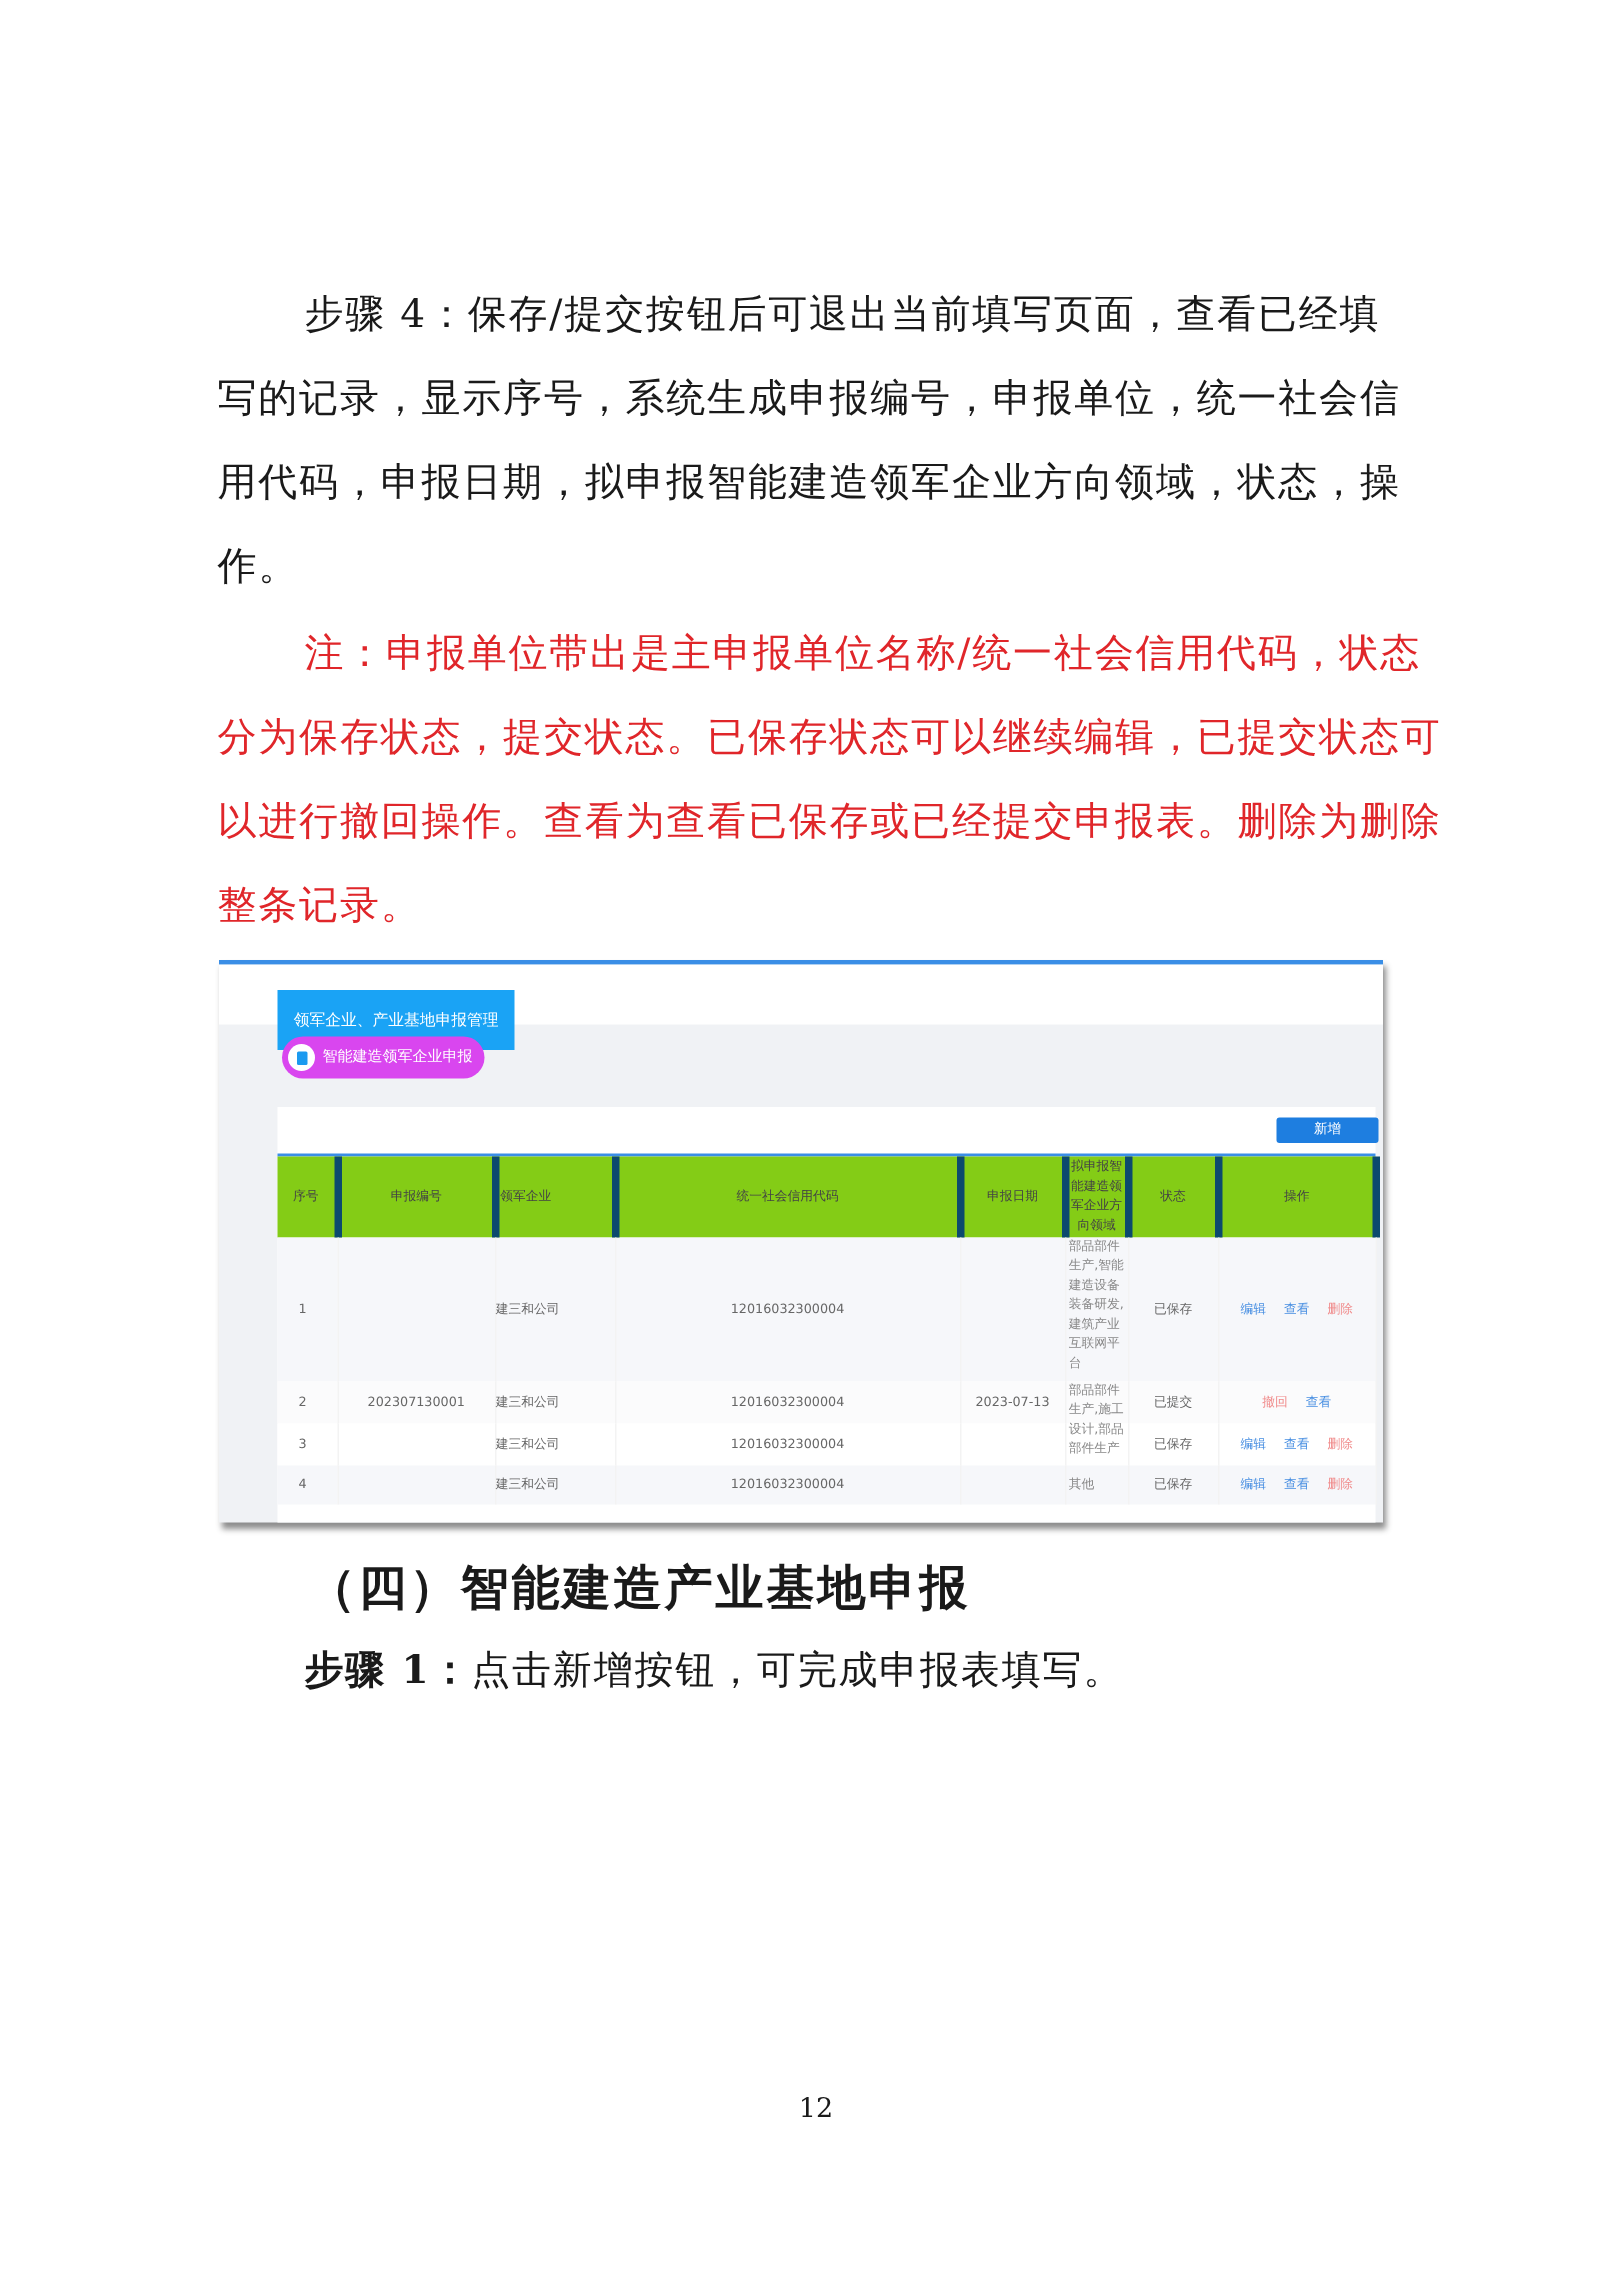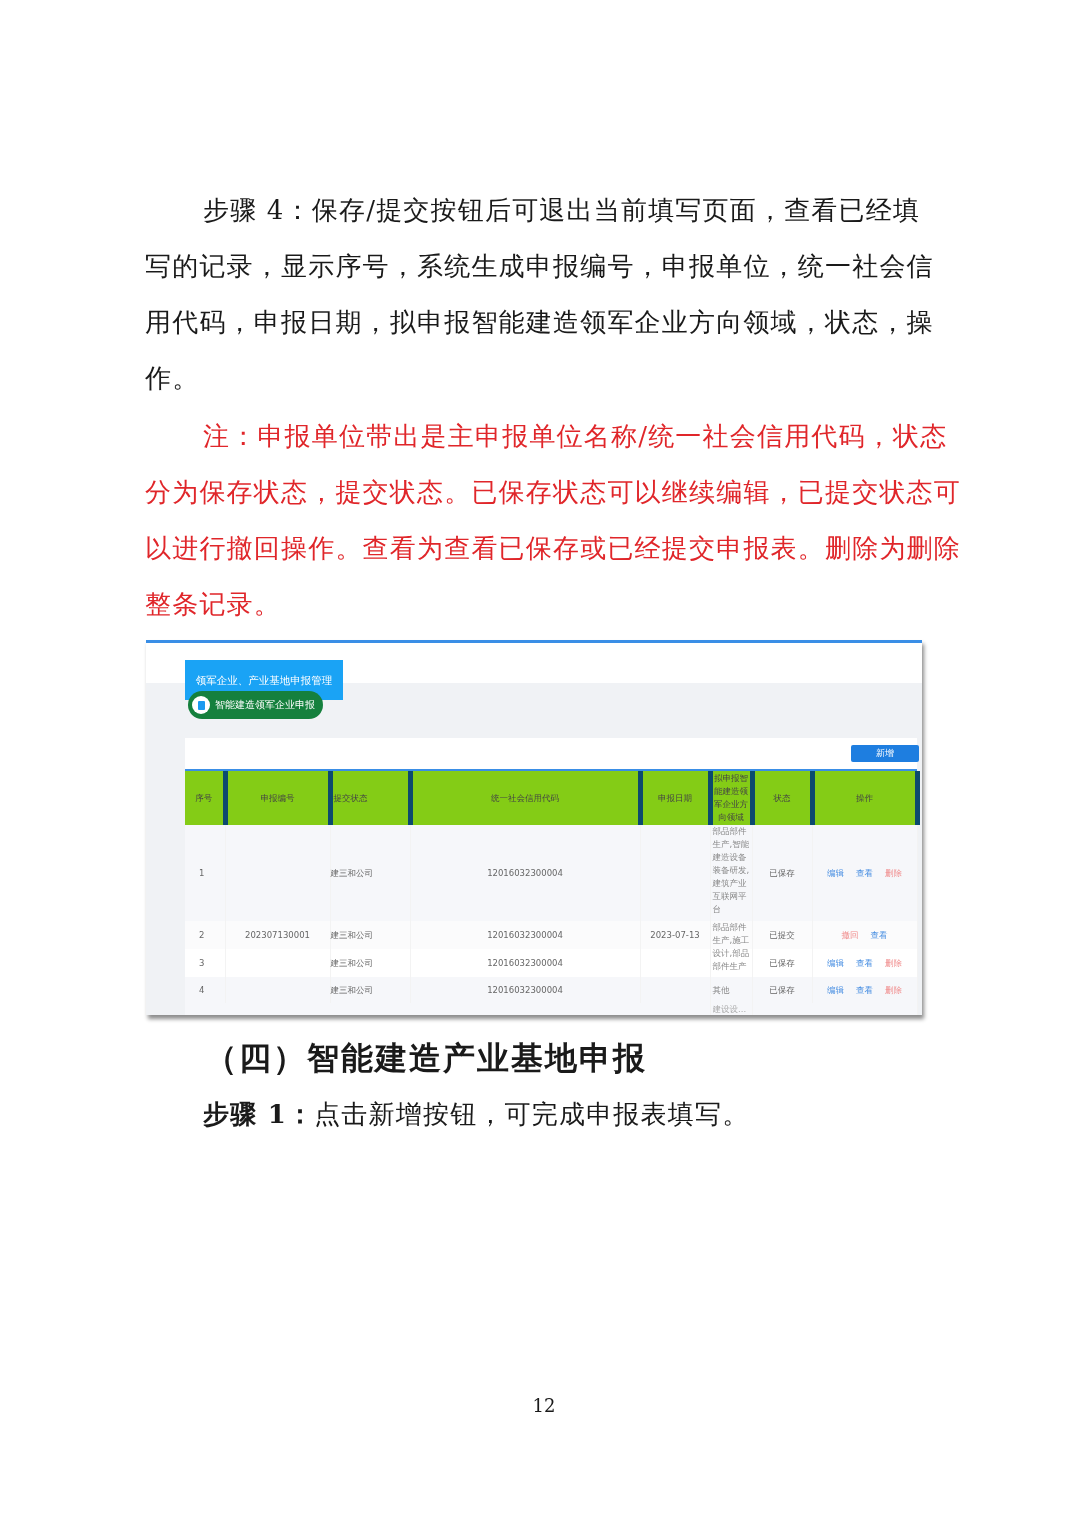--- a/index.html
+++ b/index.html
@@ -28,21 +28,21 @@
     box-shadow: 2px 4px 4px rgba(0,0,0,0.45);
     font-family: "DejaVu Sans", "Liberation Sans", sans-serif;
   }
   #shot .topbar { position: absolute; left: 0; top: 0; width: 776px; height: 40px; background: #ffffff; }
   #shot .tab-active {
     position: absolute; left: 39px; top: 0; width: 158px; height: 40px;
     background: #1aa3f5; color: #ffffff; font-size: 10.5px; line-height: 40px; text-align: center; margin-top: 17px;
   }
   #shot .pill {
     position: absolute; left: 42px; top: 48px; height: 28px; padding: 0 8px 0 4px;
-    background: #15803d; border-radius: 14px; color: #fff; font-size: 10px; line-height: 28px;
+    background: #d946ef; border-radius: 14px; color: #fff; font-size: 10px; line-height: 28px;
     display: flex; align-items: center; gap: 5px;
   }
   #shot .pill .doc-circle {
     width: 18px; height: 18px; border-radius: 50%; background: #fff; display: flex; align-items: center; justify-content: center;
   }
   #shot .pill .doc-circle span { width: 7px; height: 9px; background: #1b9af0; border-radius: 1px; display: block; }
   #shot .panel {
     position: absolute; left: 39px; top: 95px; width: 732px; height: 290px; background: #ffffff;
   }
   #shot .add-btn {
@@ -94,21 +94,21 @@
           <col style="width:230px">
         <col style="width:70px">
           <col style="width:42px">
           <col style="width:60px">
           <col style="width:105px">
       </colgroup>
       <thead>
         <tr>
           <th>序号</th>
           <th>申报编号</th>
-          <th class="left" style="text-align:left">提交状态</th>
+          <th class="left" style="text-align:left">领军企业</th>
           <th>统一社会信用代码</th>
           <th>申报日期</th>
           <th>拟申报智能建造领军企业方向领域</th>
           <th>状态</th>
           <th>操作</th>
         </tr>
       </thead>
       <tbody>
         <tr class="r-odd" style="height:96px">
           <td style="text-align:left;padding-left:14px">1</td>
@@ -153,27 +153,20 @@
           <td></td>
           <td class="left">建三和公司</td>
           <td>12016032300004</td>
           <td></td>
           <td class="domain" style="vertical-align:middle">其他</td>
           <td>已保存</td>
           <td>
             <span class="act blue">编辑</span><span class="act blue">查看</span><span class="act red">删除</span>
           </td>
         </tr>
-        <tr style="height:14px">
-          <td colspan="5" style="background:#f6f7fa"></td>
-          <td class="domain" style="background:#f6f7fa">
-              <div class="cut">建设设...</div>
-            </td>
-          <td colspan="2" style="background:#f6f7fa"></td>
-        </tr>
       </tbody>
     </table>
   </div>
 </div>
 
 <div id="heading4">（四）智能建造产业基地申报</div>
 
 <div id="p-step1"><span class="lead">步骤 1：</span><span>点击新增按钮，可完成申报表填写。</span></div>
 
 <div id="page-num">12</div>

